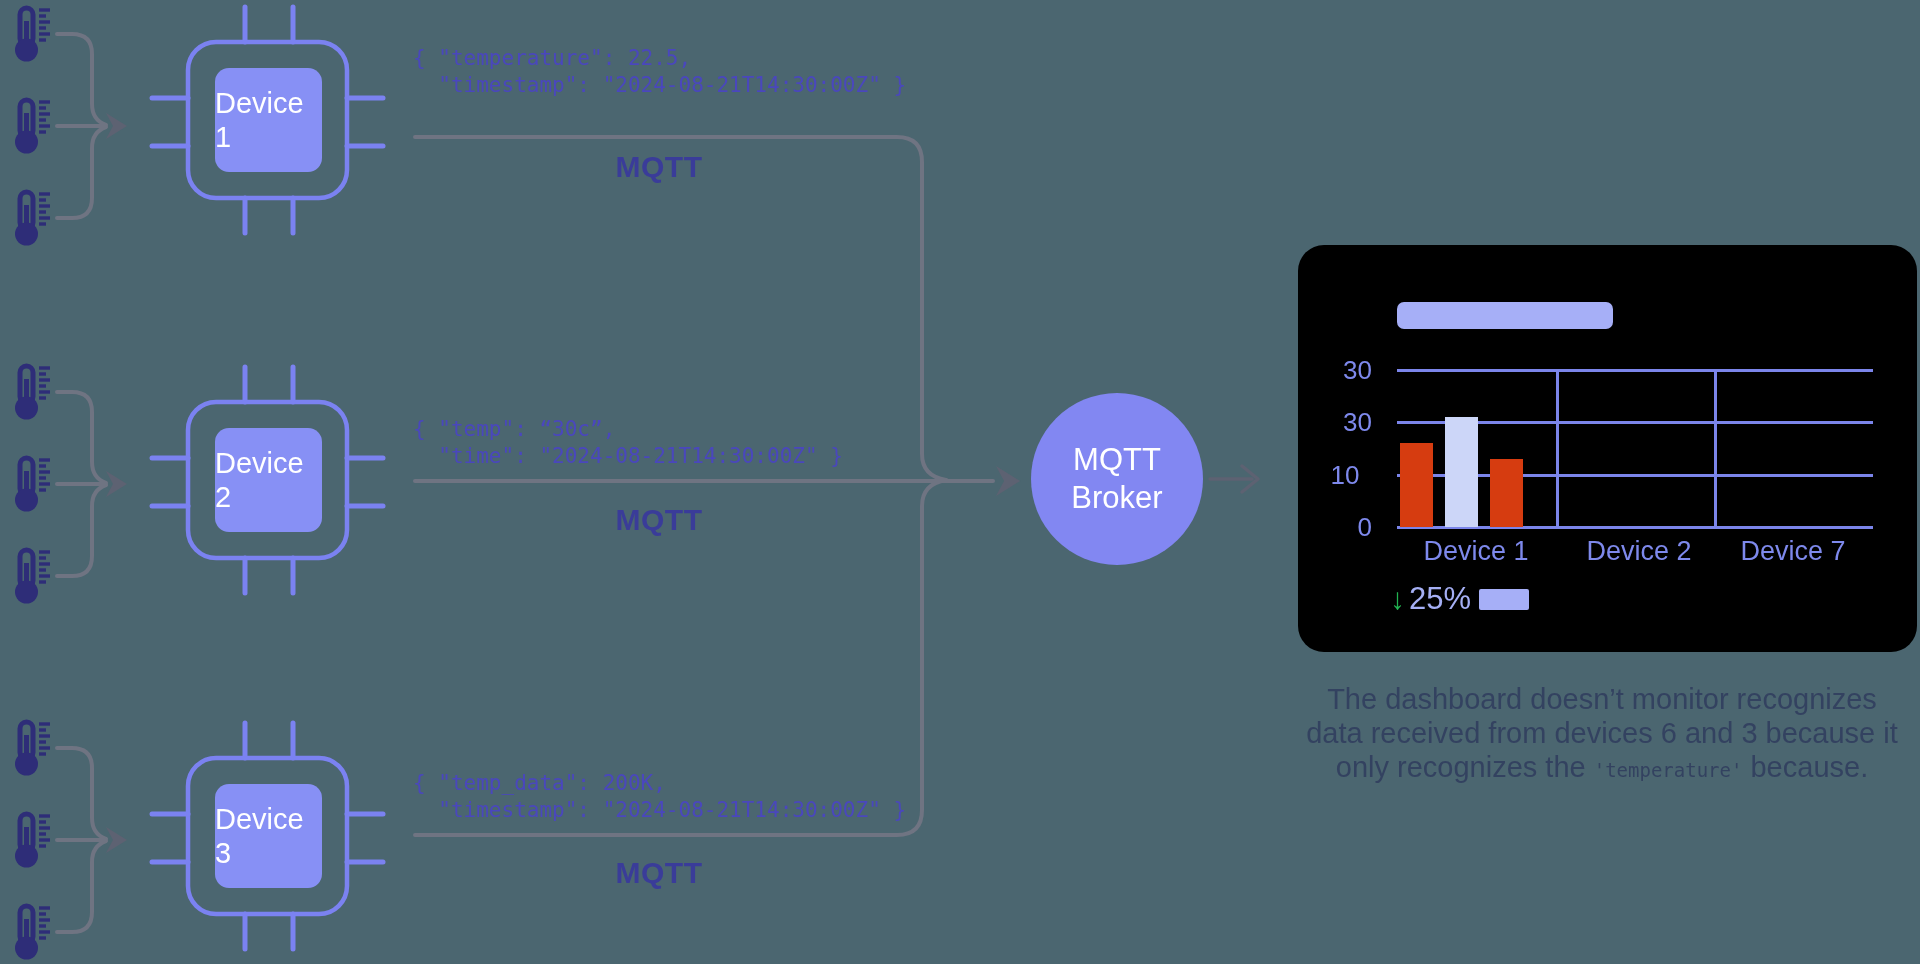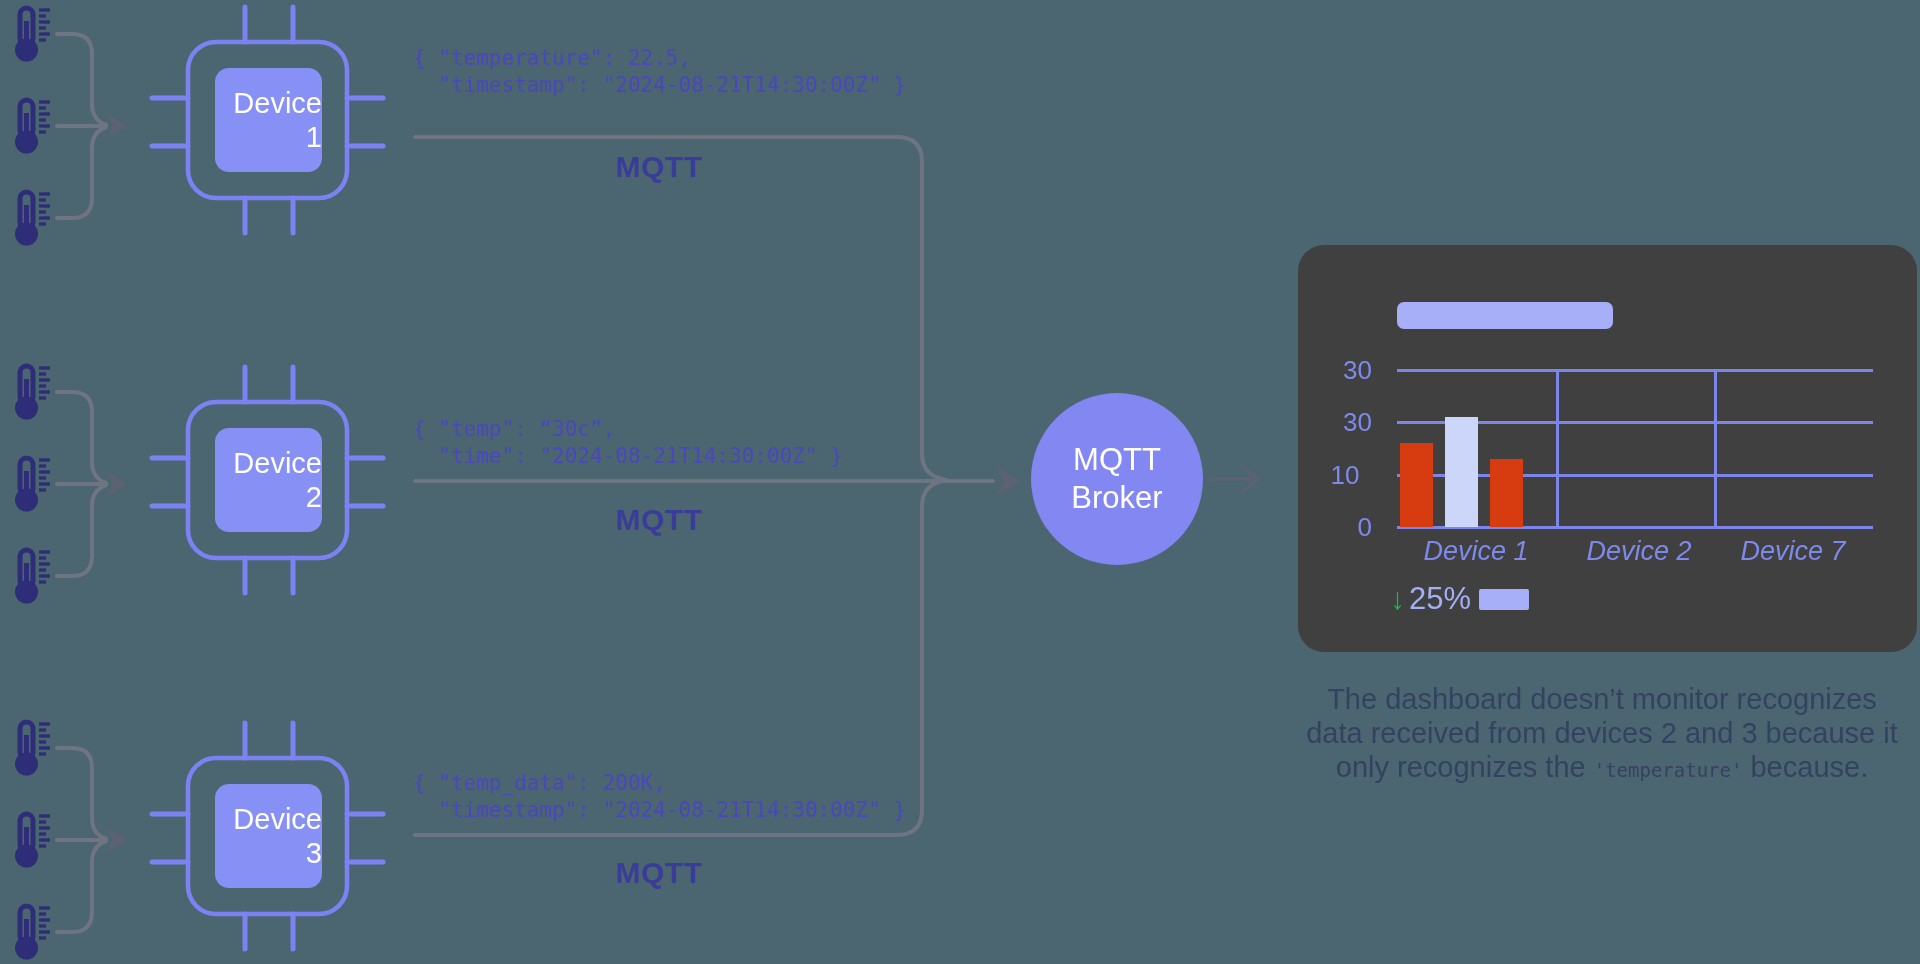--- a/index.html
+++ b/index.html
@@ -7,36 +7,36 @@
           font-family:"Liberation Sans",sans-serif;}
   #diagram-svg{position:absolute;left:0;top:0;}
 
   .code-block{position:absolute;color:#4a47bd;font-family:"DejaVu Sans Mono",monospace;
               font-size:21px;line-height:27px;}
   .code-line{white-space:pre;display:block;}
 
   .mqtt-label{position:absolute;left:413px;width:492px;text-align:center;
               color:#3a3c99;font-size:30px;font-weight:bold;letter-spacing:.5px;}
 
-  .chip-label{position:absolute;left:215px;width:107px;text-align:right;color:#ffffff;
+  .chip-label{position:absolute;left:215px;width:107px;text-align:left;color:#ffffff;
               font-size:29px;line-height:34px;}
 
   .broker-label{position:absolute;left:1032px;top:441px;width:170px;text-align:center;
                 color:#ffffff;font-size:31px;line-height:38px;}
 
   
   .card{position:absolute;left:1298px;top:245px;width:619px;height:407px;border-radius:26px;
-        background:#404040;}
+        background:#000000;}
   .title-bar{position:absolute;left:99px;top:57px;width:216px;height:27px;border-radius:7px;
              background:#a6aff7;}
   .gridline{position:absolute;left:99px;width:476px;height:3px;background:#7b85ea;}
   .vline{position:absolute;width:3px;background:#7b85ea;}
   .ytick{position:absolute;left:20px;width:54px;height:26px;text-align:right;
          color:#7e89ec;font-size:26px;line-height:26px;}
-  .xtick{position:absolute;width:150px;text-align:center;color:#7e89ec;font-size:27px;top:291px;font-style:italic;}
+  .xtick{position:absolute;width:150px;text-align:center;color:#7e89ec;font-size:27px;top:291px;}
   .bar{position:absolute;}
   .badge{position:absolute;left:92px;top:338px;height:32px;display:flex;align-items:center;}
   .badge .down{color:#21b351;font-size:30px;font-weight:bold;margin-right:4px;}
   .badge .pct{color:#a5aff4;font-size:31px;margin-right:8px;}
   .badge .ph{width:50px;height:21px;background:#a6aff7;border-radius:2px;}
 
   .caption{position:absolute;left:1280px;top:682px;width:644px;text-align:center;
            color:rgba(33,36,84,0.55);font-size:29px;line-height:34px;}
   .caption .mono{font-family:"DejaVu Sans Mono",monospace;font-size:19px;}
 </style>
@@ -199,17 +199,17 @@
 
     <div class="badge">
       <span class="down">↓</span>
       <span class="pct">25%</span>
       <span class="ph"></span>
     </div>
   </div>
 
   <div class="caption">
     <span>The dashboard doesn’t monitor recognizes</span><br>
-    <span>data received from devices 2 and 3 because it</span><br>
+    <span>data received from devices 6 and 3 because it</span><br>
     <span>only recognizes the </span><span class="mono">'temperature'</span><span> because.</span>
   </div>
 
 </div>
 
 </body></html>

